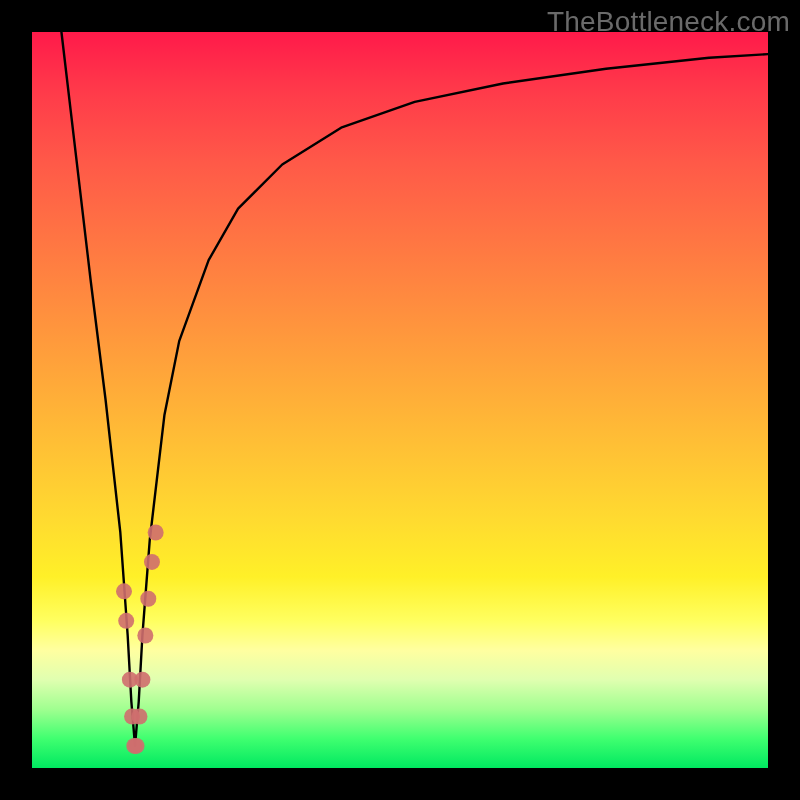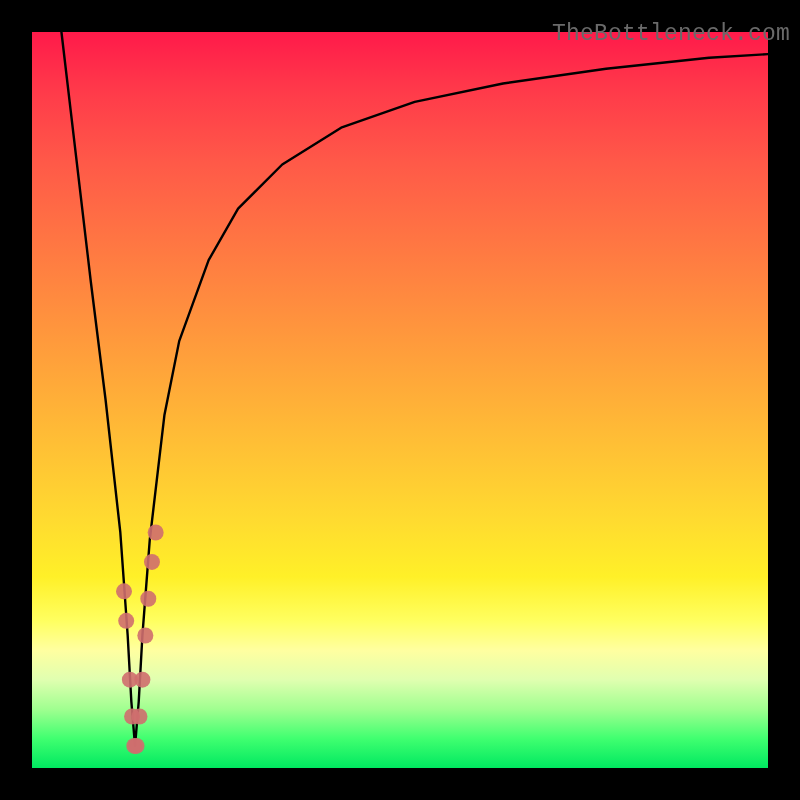--- a/index.html
+++ b/index.html
@@ -36,28 +36,27 @@
       #fff028 74%,
       #ffff60 80%,
       #ffffa0 84%,
       #e0ffb0 88%,
       #a0ff90 92%,
       #40ff70 96%,
       #00e860 100%);
   }
   .watermark {
     position: absolute;
-    top: 21px;
+    top: 6px;
     right: 10px;
     color: #6a6a6a;
-    font-size: 23px;
+    font-size: 28px;
     letter-spacing: 0.2px;
     font-weight: 500;
     z-index: 5;
-    font-family: Liberation Mono, monospace;
   }
   svg.curve {
     position: absolute;
     left: 0;
     top: 0;
     width: 736px;
     height: 736px;
     overflow: visible;
   }
 </style>

